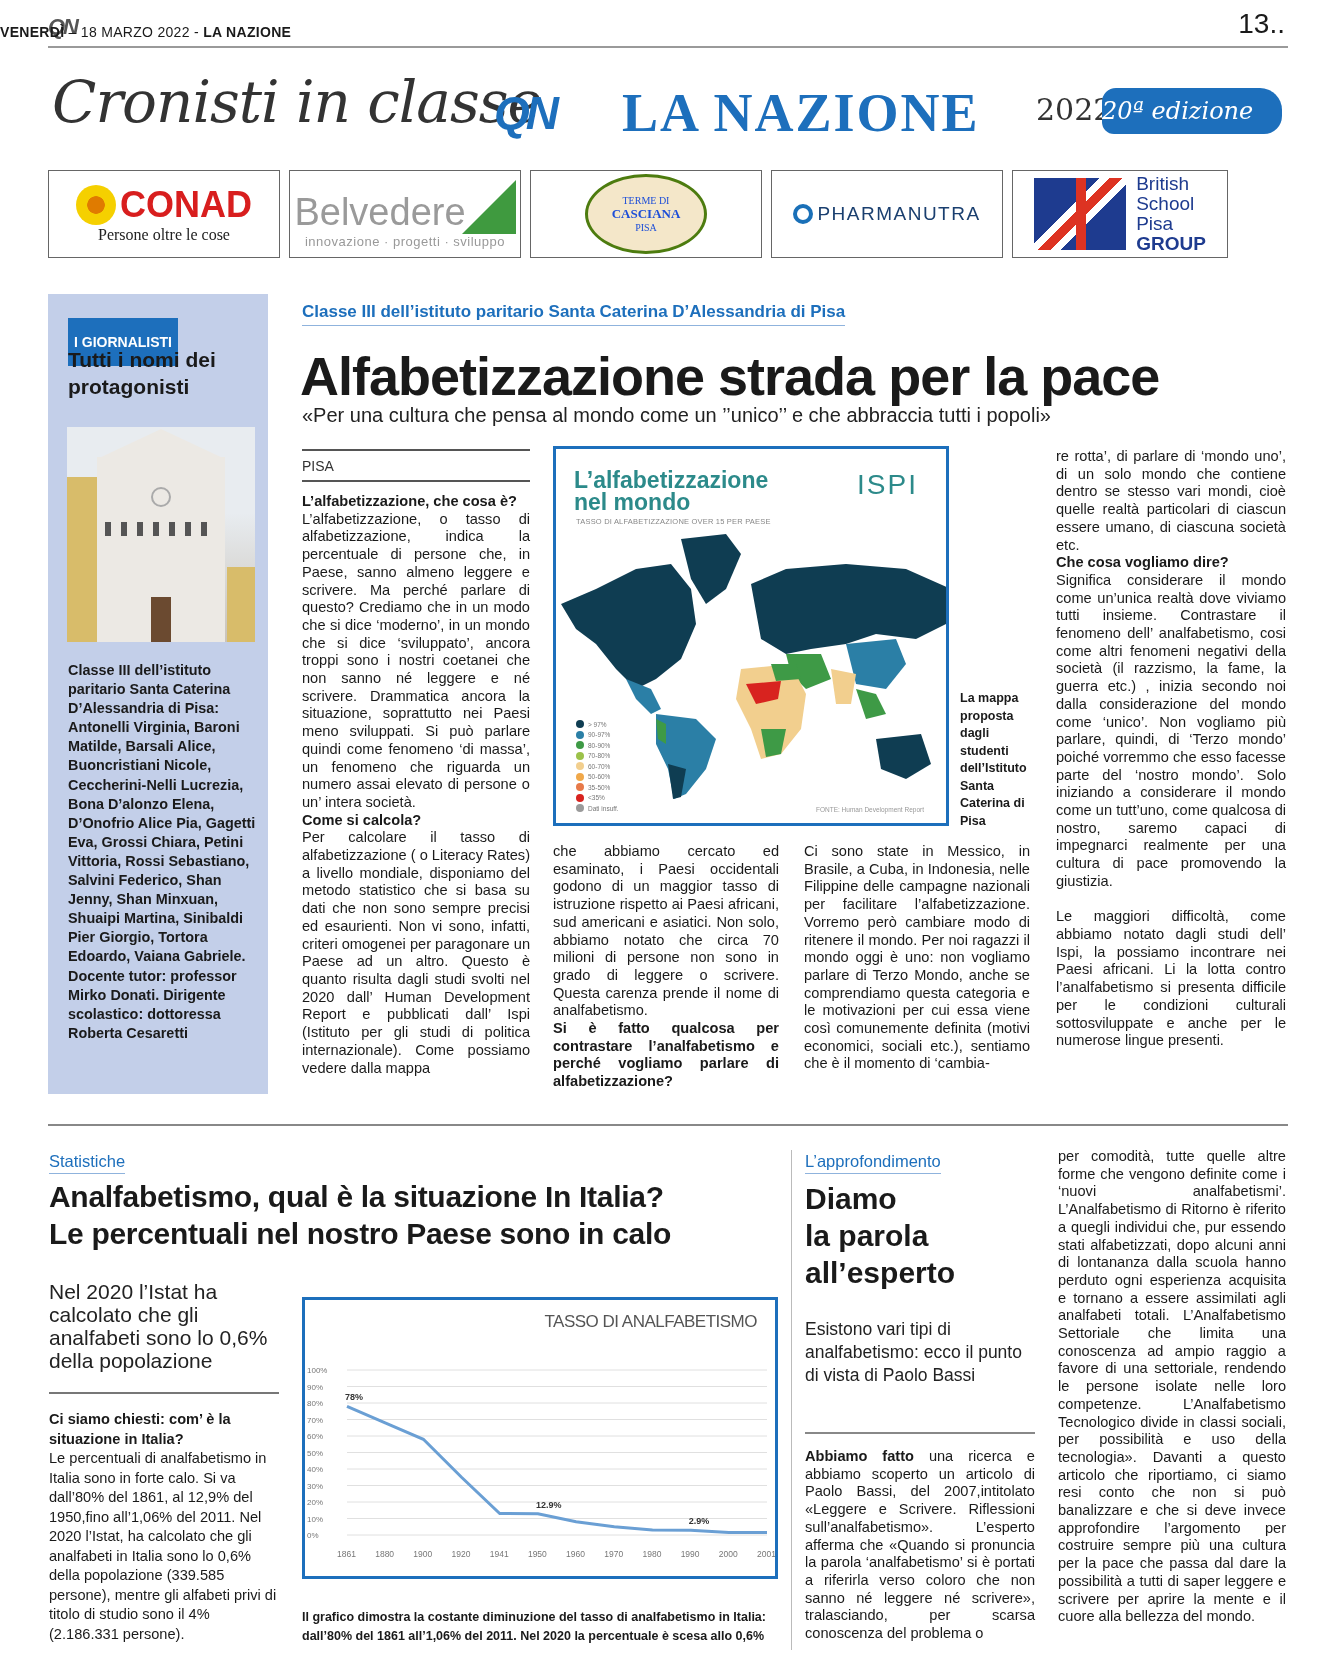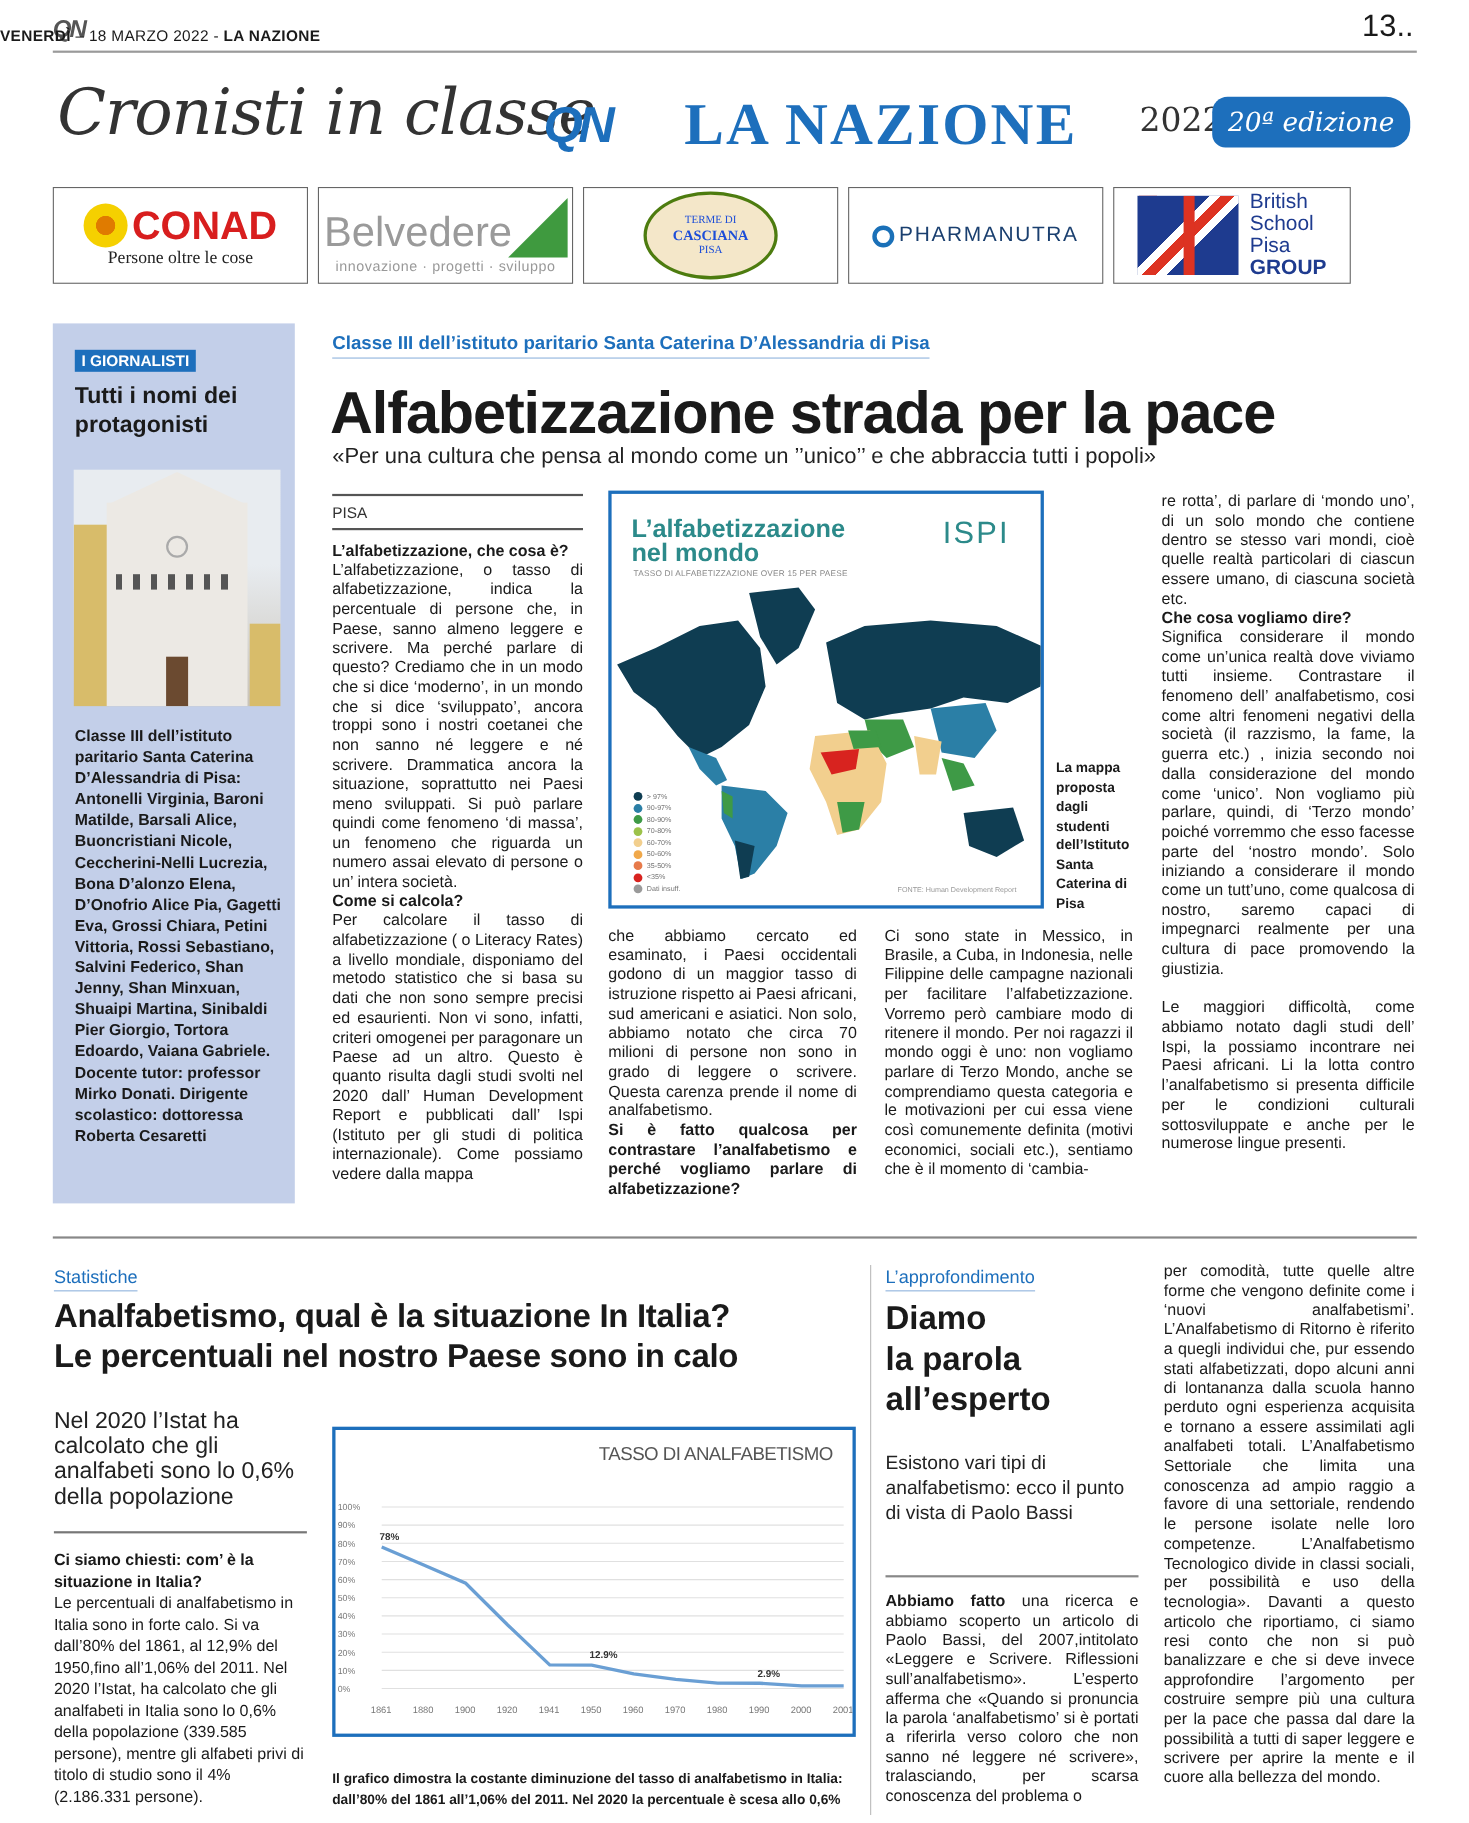--- a/index.html
+++ b/index.html
@@ -8,43 +8,43 @@
 
 .topbar{left:48px;top:10px;width:1240px;height:38px;border-bottom:2px solid #9a9a9a}
 .qn-small{left:48px;top:14px;font-weight:900;font-size:22px;color:#555;letter-spacing:-2px;font-style:italic}
 .dateline{left:0;width:1335px;top:24px;text-align:left;font-size:14px;letter-spacing:.3px}
 .dateline b{font-weight:700}
 .pagenum{right:50px;top:8px;font-size:28px;font-weight:400}
 .cronisti{left:52px;top:68px;font-family:"DejaVu Serif",serif;font-size:58px;color:#333;font-style:italic;letter-spacing:-1px}
 .qn-big{left:494px;top:86px;font-size:46px;font-weight:900;color:#1d6fbc;font-style:italic;letter-spacing:-4px}
 .lanazione{left:622px;top:82px;font-family:"Liberation Serif",serif;font-size:54px;font-weight:900;color:#1d6fbc;letter-spacing:2px}
 .year{left:1036px;top:92px;font-family:"DejaVu Serif",serif;font-size:30px;color:#333}
-.edizione{left:1102px;top:88px;width:180px;height:46px;background:#1d6fbc;color:#fff;border-radius:14px 22px 18px 12px;font-family:"DejaVu Serif",serif;font-size:24px;text-align:center;line-height:46px;font-style:italic}
+.edizione{left:1102px;top:88px;width:180px;height:46px;background:#1d6fbc;color:#fff;border-radius:14px 22px 18px 12px;font-family:"DejaVu Serif",serif;font-size:24px;text-align:left;line-height:46px;font-style:italic}
 
 .sponsor{top:170px;width:232px;height:88px;border:1.5px solid #666;display:flex;align-items:center;justify-content:center;flex-direction:column}
 .conad-name{font-size:36px;font-weight:900;color:#d81e1e;display:flex;align-items:center;gap:4px}
 .conad-flower{width:40px;height:40px;border-radius:50%;background:radial-gradient(circle,#e07b00 30%,#f5d000 32%)}
 .conad-tag{font-family:"Liberation Serif",serif;font-size:16px;color:#222}
 .belvedere{font-size:38px;color:#9a9a9a;display:flex;align-items:flex-end}
 .belv-tri{width:0;height:0;border-left:54px solid transparent;border-bottom:54px solid #3f9a3f;margin-left:-4px;position:relative}
 .belv-sub{font-size:13px;color:#999;letter-spacing:.5px}
 .terme{width:122px;height:80px;border-radius:50%;background:#f4e7c9;border:3px solid #4d7c0f;display:flex;align-items:center;justify-content:center;flex-direction:column;font-family:"Liberation Serif",serif;color:#1d4ed8}
 .terme span{font-size:10px}
 .terme b{font-size:13px}
-.pharma{font-size:19px;color:#1a3f6f;letter-spacing:1.5px;display:flex;align-items:flex-end;gap:4px}
+.pharma{font-size:19px;color:#1a3f6f;letter-spacing:1.5px;display:flex;align-items:center;gap:4px}
 .pharma-dot{width:20px;height:20px;border-radius:50%;border:4px solid #1a70b8}
 .british{display:flex;align-items:center;gap:10px}
 .flag{width:92px;height:72px;background:linear-gradient(45deg,#fff 45%,#d32 45%,#d32 55%,#fff 55%),#1e3b8f;position:relative;overflow:hidden}
 .flag:before{content:"";position:absolute;left:0;top:0;width:100%;height:100%;background:linear-gradient(135deg,#1e3b8f 40%,#fff 40%,#fff 46%,#d32 46%,#d32 54%,#fff 54%,#fff 60%,#1e3b8f 60%)}
 .flag:after{content:"";position:absolute;left:42px;top:0;width:10px;height:100%;background:#d32}
 .bs-text{font-size:19px;color:#1e3b8f;line-height:20px}
 .bs-text b{font-weight:900}
 
 .sidebar{left:48px;top:294px;width:220px;height:800px;background:#c3cfe9}
-.tag-giornalisti{left:68px;top:318px;background:#1d6fbc;color:#fff;font-weight:700;font-size:14px;padding:2px 6px}
+.tag-giornalisti{left:68px;top:318px;background:#1d6fbc;color:#fff;font-weight:700;font-size:14px;padding:16px 6px}
 .side-title{left:68px;top:346px;font-size:21px;font-weight:900;line-height:27px;width:190px;font-stretch:condensed}
 .church{left:67px;top:427px;width:188px;height:215px;background:linear-gradient(#e8ecf0 0 40%,#c9c3b9 100%);overflow:hidden}
 .facade{position:absolute;left:30px;top:30px;width:128px;height:185px;background:#ece9e4}
 .facade:before{content:"";position:absolute;left:0;top:-28px;border-left:64px solid transparent;border-right:64px solid transparent;border-bottom:30px solid #ece9e4}
 .bldg-l{position:absolute;left:0;top:50px;width:32px;height:165px;background:#d8bc6a}
 .bldg-r{position:absolute;right:0;top:140px;width:28px;height:75px;background:#d8bc6a}
 .door{position:absolute;left:54px;top:140px;width:20px;height:45px;background:#6b4a30}
 .rose{position:absolute;left:54px;top:30px;width:20px;height:20px;border-radius:50%;border:2px solid #aaa}
 .arches{position:absolute;left:8px;top:65px;width:112px;height:14px;background:repeating-linear-gradient(90deg,#555 0 6px,#ece9e4 6px 16px)}
 .side-names{left:68px;top:661px;width:196px;font-size:14.4px;font-weight:700;line-height:19.1px;color:#1a1a1a}

